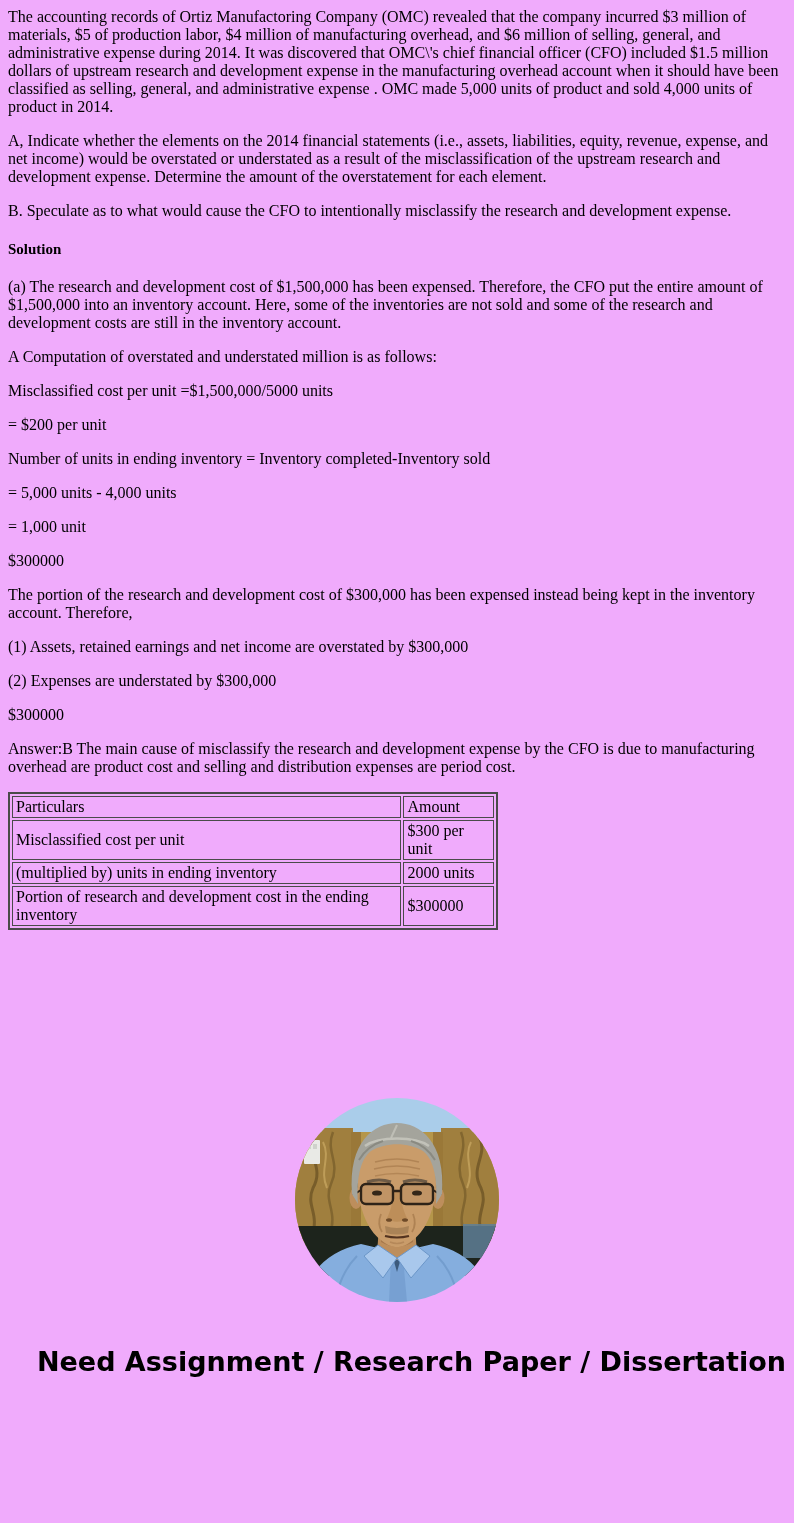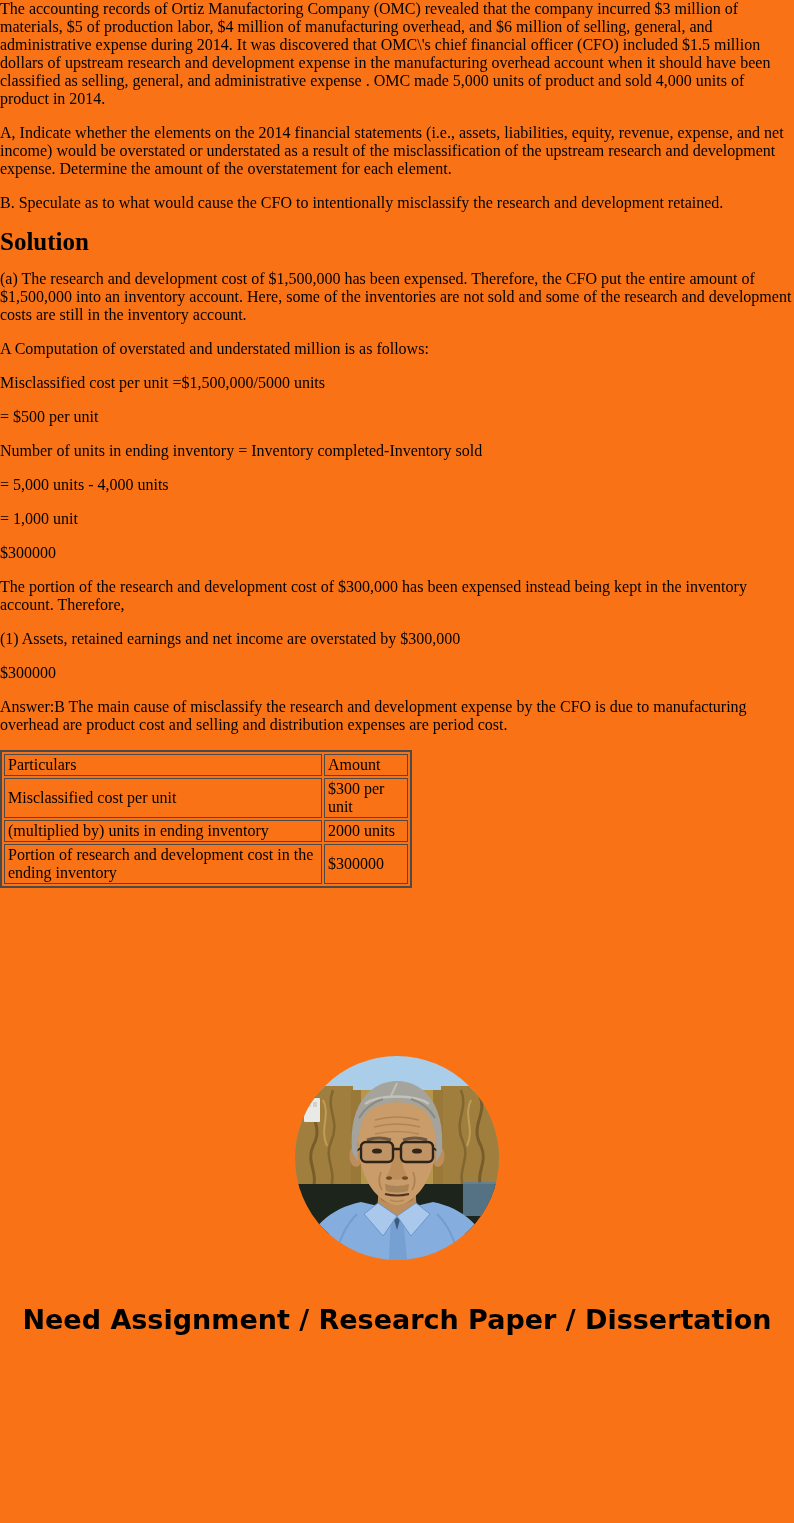--- a/index.html
+++ b/index.html
@@ -1,89 +1,90 @@
 <!DOCTYPE html>
 <html><head>
 <meta charset="utf-8">
 <style>
   html, body { margin: 0; padding: 0; background: #ffffff; }
   .page {
     width: 794px;
     height: 1523px;
     box-sizing: border-box;
-    padding: 0;
-    background: #f97316;
+    padding: 8px;
+    background: #f0abfc;
     color: #000000;
     font-family: "Liberation Serif", serif;
     font-size: 16px;
     line-height: 18px;
     overflow: hidden;
   }
   .page p { margin: 16px 0; }
   .page > p:first-child { margin-top: 0; }
   h3.solution {
-    font-size: 25px;
+    font-size: 15px;
     line-height: 21px;
     font-weight: bold;
     margin: 18.7px 0;
   }
   table.calc {
     border-collapse: separate;
     border-spacing: 2px;
     border: 2px solid #4a4a4a;
-    width: 412px;
+    width: 490px;
     margin: 16px 0 0 0;
     font-size: 16px;
     line-height: 18px;
   }
   table.calc td {
     border: 1px solid #4a4a4a;
     padding: 1px 3px;
     vertical-align: middle;
   }
   table.calc td.col-particulars { width: 398px; }
   table.calc td.col-amount { width: 84px; }
   .portrait-row {
     margin-top: 168px;
     text-align: center;
     height: 204px;
   }
   .portrait-row svg { width: 204px; height: 204px; }
   .footer {
     margin-top: 44px;
-    text-align: center;
+    text-align: right;
     font-family: "DejaVu Sans", sans-serif;
     font-weight: bold;
     font-size: 27px;
     line-height: 32px;
     color: #000000;
     white-space: nowrap;
   }
 </style>
 </head>
 <body>
 
 <div class="page">
 
   <p>The accounting records of Ortiz Manufactoring Company (OMC) revealed that the company incurred $3 million of materials, $5 of production labor, $4 million of manufacturing overhead, and $6 million of selling, general, and administrative expense during 2014. It was discovered that OMC\'s chief financial officer (CFO) included $1.5 million dollars of upstream research and development expense in the manufacturing overhead account when it should have been classified as selling, general, and administrative expense . OMC made 5,000 units of product and sold 4,000 units of product in 2014.</p>
   <p>A, Indicate whether the elements on the 2014 financial statements (i.e., assets, liabilities, equity, revenue, expense, and net income) would be overstated or understated as a result of the misclassification of the upstream research and development expense. Determine the amount of the overstatement for each element.</p>
-  <p>B. Speculate as to what would cause the CFO to intentionally misclassify the research and development retained.</p>
+  <p>B. Speculate as to what would cause the CFO to intentionally misclassify the research and development expense.</p>
 
   <h3 class="solution">Solution</h3>
 
   <p>(a) The research and development cost of $1,500,000 has been expensed. Therefore, the CFO put the entire amount of $1,500,000 into an inventory account. Here, some of the inventories are not sold and some of the research and development costs are still in the inventory account.</p>
   <p>A Computation of overstated and understated million is as follows:</p>
   <p>Misclassified cost per unit =$1,500,000/5000 units</p>
-  <p>= $500 per unit</p>
+  <p>= $200 per unit</p>
   <p>Number of units in ending inventory = Inventory completed-Inventory sold</p>
   <p>= 5,000 units - 4,000 units</p>
   <p>= 1,000 unit</p>
   <p>$300000</p>
   <p>The portion of the research and development cost of $300,000 has been expensed instead being kept in the inventory account. Therefore,</p>
   <p>(1) Assets, retained earnings and net income are overstated by $300,000</p>
+  <p>(2) Expenses are understated by $300,000</p>
   <p>$300000</p>
   <p>Answer:B The main cause of misclassify the research and development expense by the CFO is due to manufacturing overhead are product cost and selling and distribution expenses are period cost.</p>
 
   <table class="calc">
     <tbody>
       <tr>
         <td class="col-particulars">Particulars</td>
         <td class="col-amount">Amount</td>
       </tr>
       <tr>

